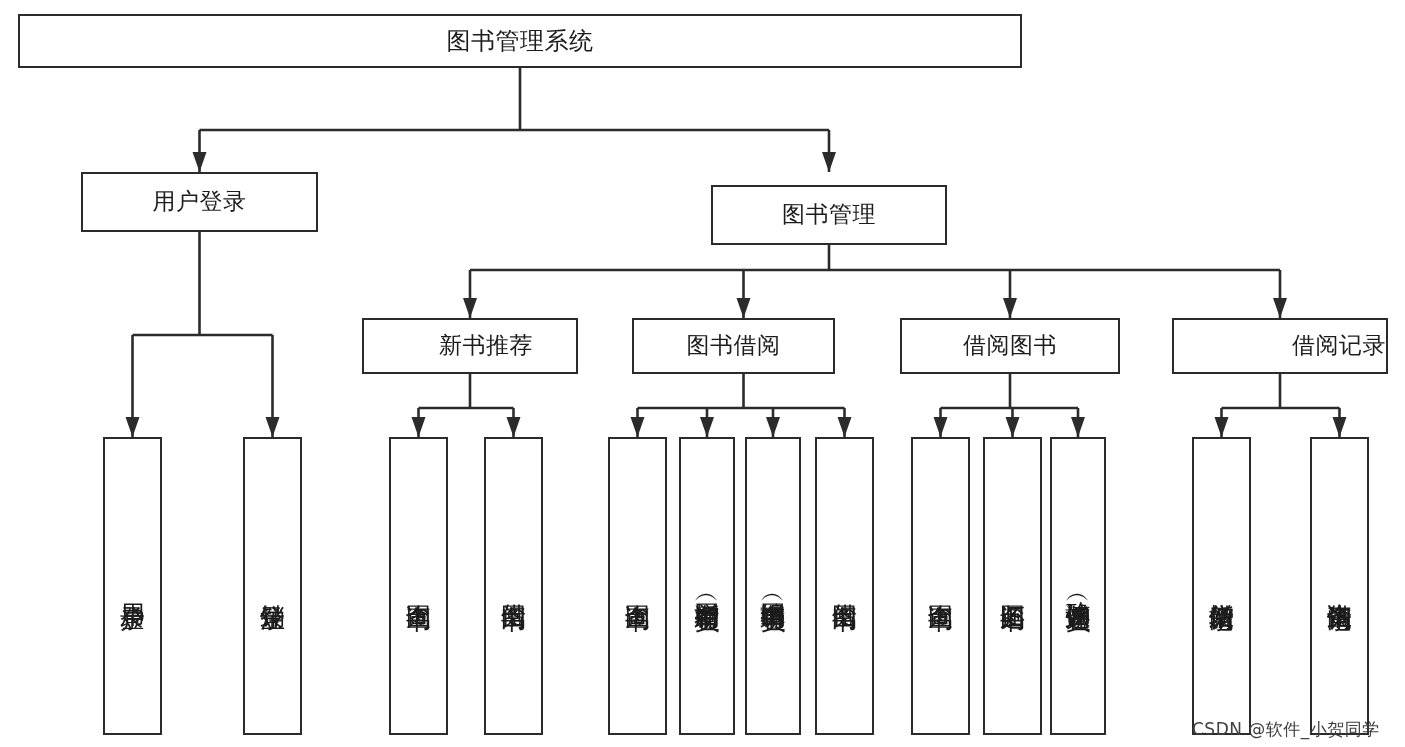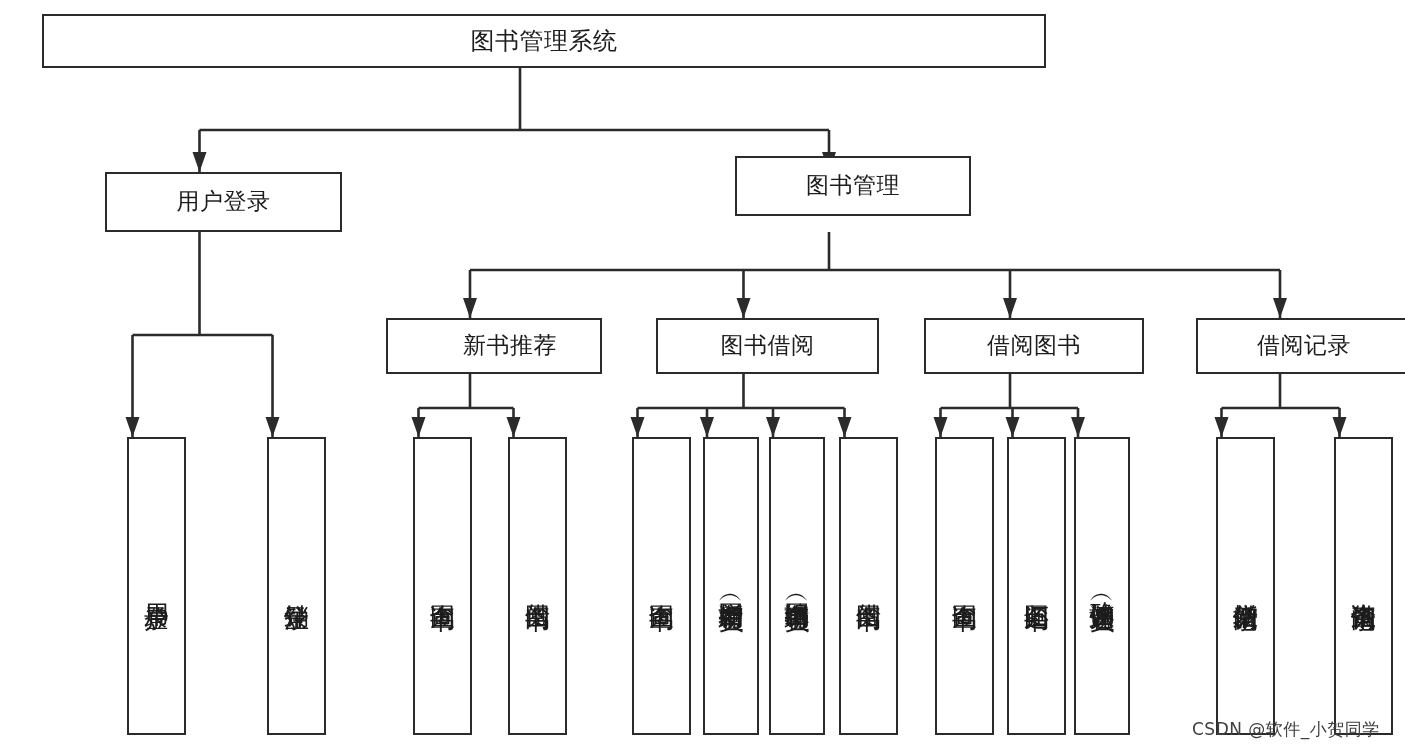--- a/index.html
+++ b/index.html
@@ -28,21 +28,20 @@
   .node {
     position: absolute;
     box-sizing: border-box;
     border: 2.4px solid #2b2b2b;
     background: #ffffff;
     color: #1c1c1c;
     display: flex;
     align-items: center;
     justify-content: center;
     text-align: center;
-    margin-left: 24px;
   }
   .node.horiz {
     font-size: 23px;
     letter-spacing: 0.5px;
     line-height: 1.1;
   }
   .node.root {
     font-size: 24px;
   }
   .node.vert {
@@ -127,33 +126,33 @@
       <line x1="1339.5" y1="408" x2="1339.5" y2="437" stroke="#2b2b2b" stroke-width="2.6"></line>
       <polygon points="1332.5,417 1346.5,417 1339.5,437" fill="#2b2b2b"></polygon>
     </svg>
   <div id="nodes">
       <div class="node horiz root" style="left: 18px; top: 14px; width: 1004px; height: 54px;">
         <span class="htext">图书管理系统</span>
       </div>
       <div class="node horiz" style="left: 81px; top: 172px; width: 237px; height: 60px;">
         <span class="htext">用户登录</span>
       </div>
-      <div class="node horiz" style="left: 711px; top: 156px; width: 236px; height: 60px;">
+      <div class="node horiz" style="left: 711px; top: 185px; width: 236px; height: 60px;">
         <span class="htext">图书管理</span>
       </div>
       <div class="node horiz" style="left: 362px; top: 318px; width: 216px; height: 56px; padding-left: 32px;">
         <span class="htext">新书推荐</span>
       </div>
-      <div class="node horiz" style="left: 632px; top: 318px; width: 223px; height: 56px;">
+      <div class="node horiz" style="left: 632px; top: 318px; width: 203px; height: 56px;">
         <span class="htext">图书借阅</span>
       </div>
       <div class="node horiz" style="left: 900px; top: 318px; width: 220px; height: 56px;">
         <span class="htext">借阅图书</span>
       </div>
-      <div class="node horiz" style="left: 1172px; top: 318px; width: 216px; height: 56px;">
+      <div class="node horiz" style="left: 1172px; top: 318px; width: 216px; height: 56px; justify-content: flex-end;">
         <span class="htext">借阅记录</span>
       </div>
       <div class="node vert" style="left: 103px; top: 437px; width: 59px; height: 298px;">
         <span class="vtext">用户登录</span>
       </div>
       <div class="node vert" style="left: 243px; top: 437px; width: 59px; height: 298px;">
         <span class="vtext">注销登录</span>
       </div>
       <div class="node vert" style="left: 389px; top: 437px; width: 59px; height: 298px;">
         <span class="vtext">查询图书</span>

